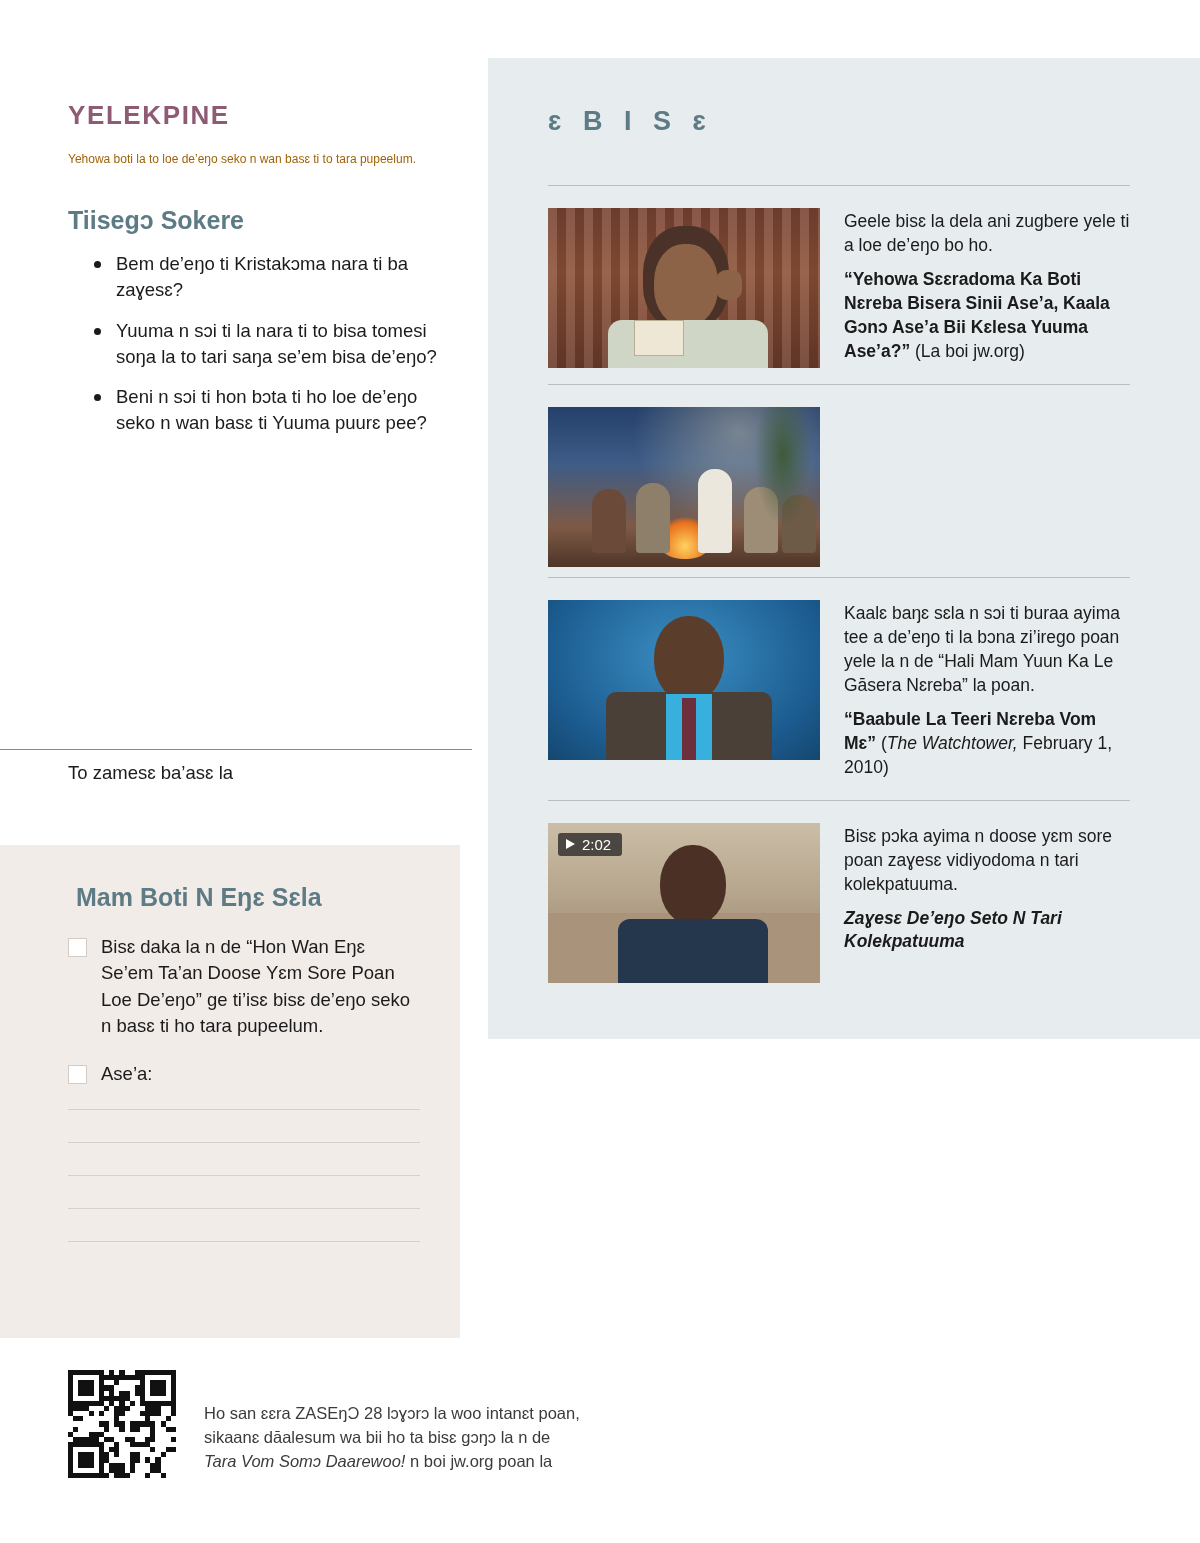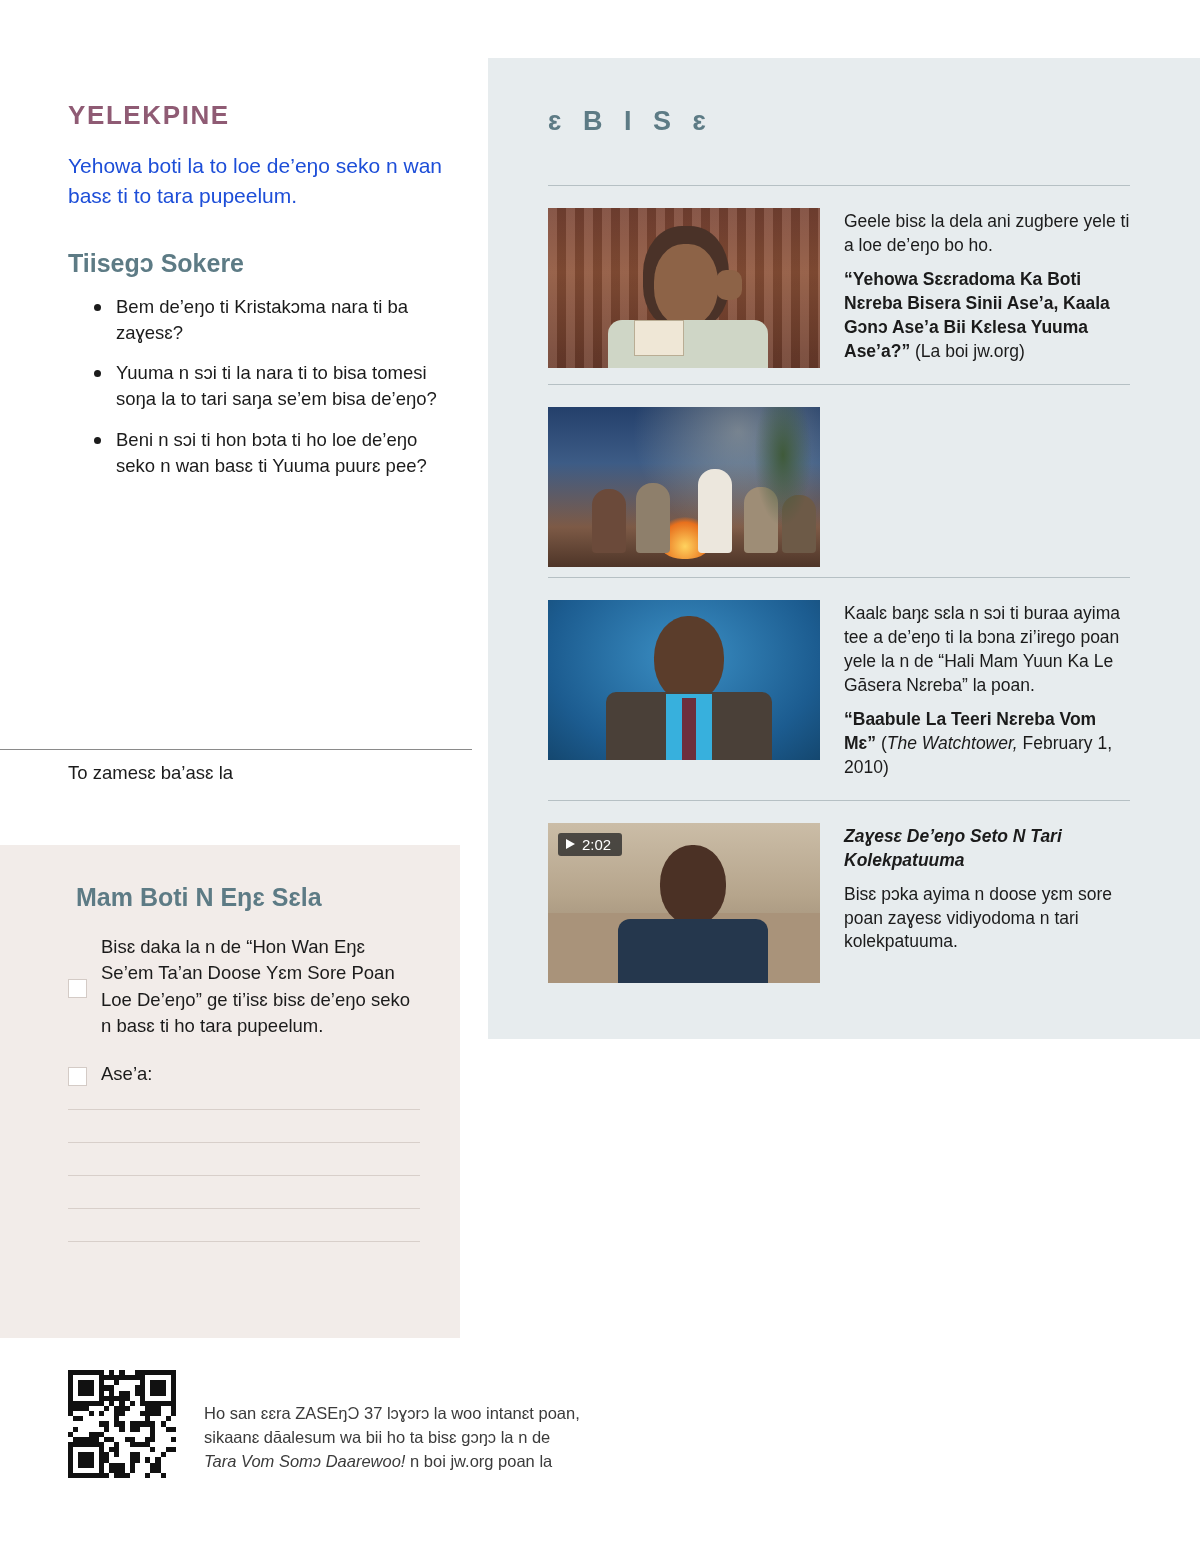--- a/index.html
+++ b/index.html
@@ -80,24 +80,24 @@
     width: 390px;
   }
   .heading-main {
     font-size: 26px;
     font-weight: bold;
     letter-spacing: 1.6px;
     color: #8f5b74;
     margin: 0 0 20px 0;
   }
   .intro {
-    font-size: 21px;
+    font-size: 12px;
     line-height: 1.42;
     margin: 0 0 38px 0;
-    color: #1d4ed8;
+    color: #a16207;
   }
   .heading-sub {
     font-size: 25px;
     font-weight: bold;
     color: #5d7b85;
     margin: 0 0 16px 0;
   }
   ul.qlist {
     margin: 0;
     padding-left: 26px;
@@ -153,21 +153,20 @@
   .pink-panel h2 {
     font-size: 25px;
     font-weight: bold;
     color: #5d7b85;
     margin: 0 0 22px 8px;
   }
   .check-item {
     display: flex;
     gap: 14px;
     margin-bottom: 22px;
-    align-items: center;
   }
   .checkbox {
     flex: 0 0 17px;
     width: 17px;
     height: 17px;
     background: #ffffff;
     border: 1px solid #d4cbc6;
     margin-top: 4px;
   }
   .check-text {
@@ -336,22 +335,22 @@
               <div class="head"></div>
               <div class="torso"></div>
           </div>
           <div class="vid-badge">
             <span class="play-tri"></span>
             <span>2:02</span>
           </div>
         </div>
       </div>
       <div class="entry-text">
+        <p>Bisɛ pɔka ayima n doose yɛm sore poan zaɣesɛ vidiyodoma n tari kolekpatuuma.</p>
         <p><span class="bold ital">Zaɣesɛ De’eŋo Seto N Tari Kolekpatuuma</span></p>
-        <p>Bisɛ pɔka ayima n doose yɛm sore poan zaɣesɛ vidiyodoma n tari kolekpatuuma.</p>
       </div>
     </div>
   </div>
 
   <div class="left-col">
     <h1 class="heading-main">YELEKPINE</h1>
     <p class="intro">Yehowa boti la to loe de’eŋo seko n wan basɛ ti to tara pupeelum.</p>
     <h2 class="heading-sub">Tiisegɔ Sokere</h2>
     <ul class="qlist">
       <li>Bem de’eŋo ti Kristakɔma nara ti ba zaɣesɛ?</li>
@@ -825,19 +824,19 @@
           <i></i>
           <i class="on"></i>
           <i></i>
           <i></i>
           <i class="on"></i>
           <i></i>
           <i></i>
         </div>
     </div>
     <div class="footer-text">
-      <div>Ho san ɛɛra ZASEŋƆ 37 lɔɣɔrɔ la woo intanɛt poan,</div>
+      <div>Ho san ɛɛra ZASEŋƆ 28 lɔɣɔrɔ la woo intanɛt poan,</div>
       <div>sikaanɛ dāalesum wa bii ho ta bisɛ gɔŋɔ la n de</div>
       <div><span class="ital">Tara Vom Somɔ Daarewoo!</span><span> n boi jw.org poan la</span></div>
     </div>
   </div>
 
 </div>
 
 </body></html>

